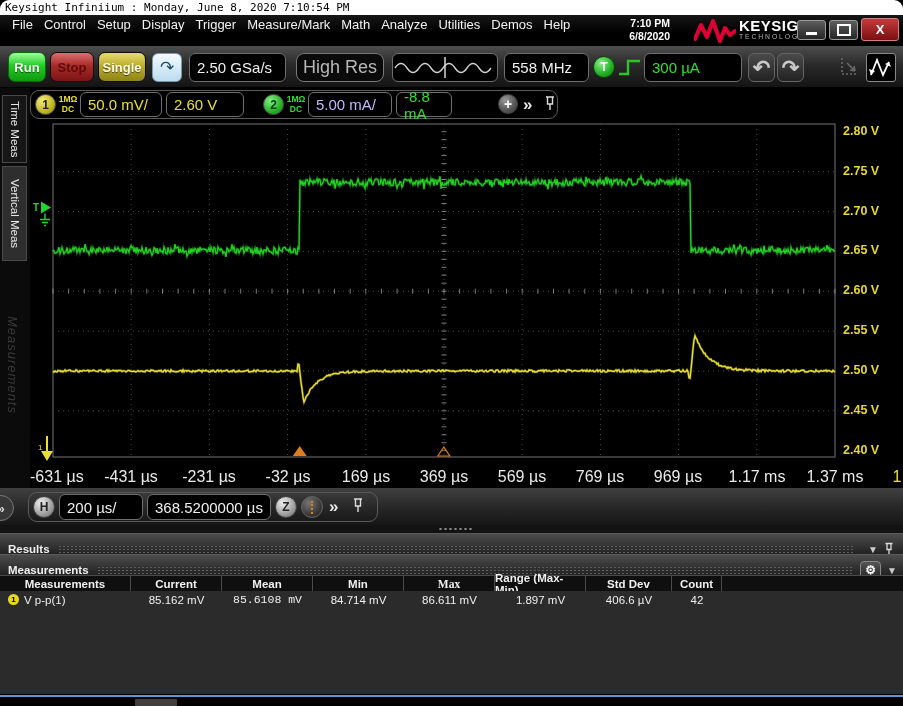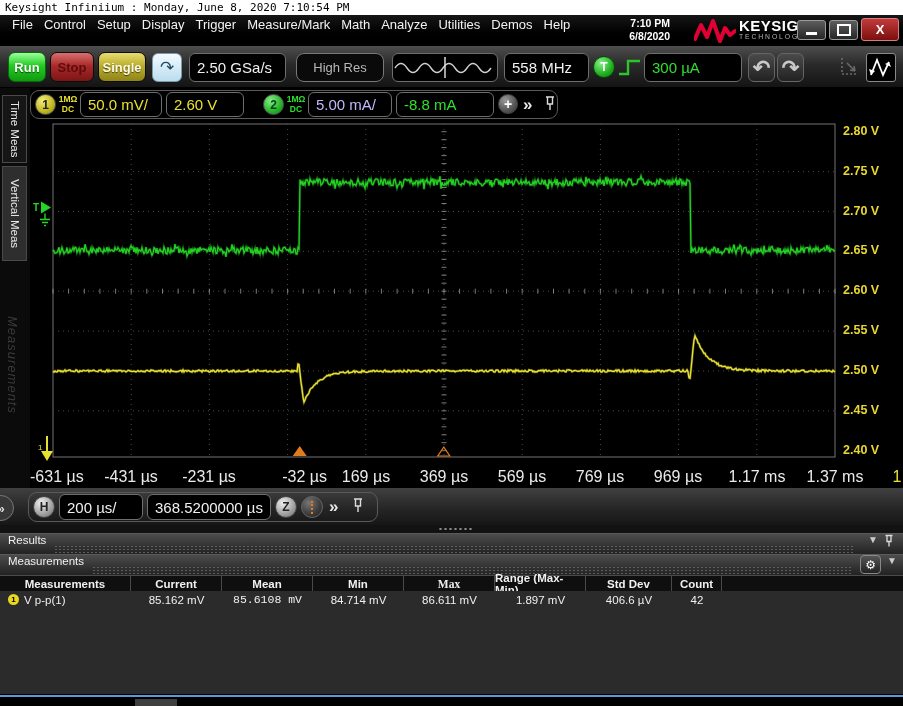--- a/index.html
+++ b/index.html
@@ -1,17 +1,17 @@
 <!DOCTYPE html>
 <html><head>
 <meta charset="utf-8">
 <style>
   html,body{margin:0;padding:0;background:#000;}
   #app{position:relative;width:903px;height:706px;overflow:hidden;background:#000;
-       font-family:"Liberation Sans",sans-serif;-webkit-font-smoothing:antialiased;}
+       font-family:"Liberation Sans",sans-serif;border-radius:9px;-webkit-font-smoothing:antialiased;}
   .abs{position:absolute;box-sizing:border-box;}
   
   .titlebar{left:0;top:0;width:903px;height:15px;background:#ffffff;color:#000;
             font-family:"DejaVu Sans Mono",monospace;font-size:11px;line-height:15px;padding-left:5px;}
   
   .menubar{left:0;top:15px;width:903px;height:31px;background:linear-gradient(#161616,#000 60%);}
   .menuitems{left:12px;top:15px;height:19px;display:flex;align-items:center;gap:11px;color:#f2f2f2;font-size:13px;}
   .menuitems span{cursor:default;}
   .clock{left:592px;top:17px;width:78px;text-align:right;color:#fff;font-size:10.5px;font-weight:bold;line-height:1.25;}
   .brandtxt{left:739px;top:18px;color:#fff;}
@@ -28,21 +28,21 @@
   .toolbar{left:0;top:46px;width:903px;height:42px;background:linear-gradient(#4e4e4e,#2a2a2a 45%,#141414);border-bottom:1px solid #000;}
   .tbtn{border-radius:7px;border:1px solid #0c0c0c;color:#fff;font-size:13px;font-weight:bold;
         display:flex;align-items:center;justify-content:center;text-shadow:0 1px 1px rgba(0,0,0,.6);}
   .run{background:linear-gradient(#9dff9d,#22cc22 45%,#0f9a0f);border-color:#0a6a0a;}
   .stop{background:linear-gradient(#d97070,#aa2a2a 45%,#7c1515);color:#5c0c0c;text-shadow:none;}
   .single{background:linear-gradient(#e8dc72,#bcae2c 45%,#8f8418);color:#fffbe2;}
   .touch{background:linear-gradient(#f2fbff,#bcdcee);border:1px solid #7a9ab0;border-radius:6px;
          color:#1c4a66;font-size:17px;display:flex;align-items:center;justify-content:center;}
   .disp{background:#000;border:1px solid #6e6e6e;border-radius:6px;color:#f0f0f0;font-size:15px;
         display:flex;align-items:center;padding:0 7px;}
-  .dispbtn{background:#0a0a0a;border:1px solid #787878;border-radius:8px;color:#b8b8b8;font-size:13px;
+  .dispbtn{background:#0a0a0a;border:1px solid #787878;border-radius:8px;color:#b8b8b8;font-size:18px;
         display:flex;align-items:center;justify-content:center;}
   .circ{border-radius:50%;display:flex;align-items:center;justify-content:center;font-weight:bold;}
   .greencirc{background:radial-gradient(circle at 35% 30%,#8cf08c,#1fae1f 60%,#0c7a0c);color:#fff;border:1px solid #0a4a0a;}
   .graycirc{background:radial-gradient(circle at 35% 30%,#f0f0f0,#9e9e9e 60%,#686868);color:#222;border:1px solid #444;}
   .undoredo{color:#c8c8c8;font-size:21px;font-weight:bold;background:linear-gradient(#4a4a4a,#222);
             border:1px solid #666;border-radius:6px;display:flex;align-items:center;justify-content:center;}
   
   .chanbar{left:0;top:88px;width:903px;height:32px;background:#000;}
   .groupbox{border:1px solid #5a5a5a;border-radius:9px;background:transparent;}
   .imp{font-size:8.5px;font-weight:bold;line-height:1.15;text-align:center;}
@@ -57,22 +57,22 @@
   .watermark{writing-mode:vertical-rl;color:#3b3b3b;font-size:13px;font-style:italic;letter-spacing:1px;}
   
   .ylab{color:#e8d830;font-size:12.5px;font-weight:bold;width:56px;left:843px;}
   .xlab{color:#eaeaea;font-size:16px;width:78px;text-align:center;top:468px;}
   
   .hbar{left:0;top:488px;width:903px;height:37px;background:linear-gradient(#404040,#242424 60%,#161616);}
   .splitter{left:0;top:525px;width:903px;height:8px;background:#121212;}
   .dotshandle{left:438px;top:527px;width:34px;height:4px;
       background-image:radial-gradient(circle,#8a8a8a 1px,transparent 1.3px);background-size:5px 4px;}
   
-  .phdr{width:903px;height:32px;display:flex;align-items:flex-start;color:#f0f0f0;font-size:11.5px;
-        background:linear-gradient(#4c4c4c,#262626 60%,#1a1a1a);border-top:1px solid #5a5a5a;border-bottom:1px solid #000;}
+  .phdr{width:903px;height:32px;display:flex;align-items:center;color:#f0f0f0;font-size:11.5px;
+        background:linear-gradient(#4c4c4c,#262626 60%,#1a1a1a);border-top:1px solid #5a5a5a;border-bottom:1px solid #000;font-weight:bold;}
   .dots{height:9px;flex:1;margin:0 8px;align-self:center;
         background-image:radial-gradient(circle,#5e5e5e 0.8px,transparent 1px);background-size:4px 3px;}
   .hdrarrow{color:#ccc;font-size:10px;margin:0 6px;}
   .gear{width:19px;height:17px;border:1px solid #888;border-radius:4px;background:linear-gradient(#555,#222);
         color:#fff;font-size:12px;display:flex;align-items:center;justify-content:center;}
   
   .thead{left:0;top:575px;width:903px;height:16px;background:#0f0f0f;border-top:1px solid #4a4a4a;display:flex;}
   .thead div{border-right:1px solid #4a4a4a;color:#f0f0f0;font-size:11.5px;font-weight:bold;
              display:flex;align-items:center;justify-content:center;box-sizing:border-box;}
   .trow{left:0;top:591px;width:903px;height:17px;background:#2b2b2b;display:flex;}
@@ -177,21 +177,21 @@
     <div>DC</div>
   </div>
   <div class="abs disp ch1c" style="left:80px;top:92px;width:82px;height:25px;color:#e8e030;">50.0 mV/</div>
   <div class="abs disp" style="left:166px;top:92px;width:78px;height:25px;color:#e8e030;">2.60 V</div>
   <div class="abs circ chcirc2" style="left:263px;top:94px;width:21px;height:21px;font-size:12px;">2</div>
   <div class="abs imp ch2c" style="left:286px;top:95px;width:20px;">
     <div>1MΩ</div>
     <div>DC</div>
   </div>
   <div class="abs disp" style="left:308px;top:92px;width:84px;height:25px;color:#c4b5fd;">5.00 mA/</div>
-  <div class="abs disp" style="left:396px;top:92px;width:98px;height:25px;color:#2ee02e;">-8.8 mA</div>
+  <div class="abs disp" style="left:396px;top:92px;width:56px;height:25px;color:#2ee02e;">-8.8 mA</div>
   <div class="abs circ graycirc" style="left:498px;top:94px;width:20px;height:20px;font-size:14px;color:#fff;background:radial-gradient(circle at 35% 30%,#9a9a9a,#555 60%,#333);">+</div>
   <div class="abs chev" style="left:523px;top:95px;">»</div>
   <div class="abs pin" style="left:544px;top:95px;">
     <svg width="12" height="17">
       <path d="M2,2 h8 M3.5,2 v7 h5 v-7 M6,9 v6" fill="none" stroke="#ddd" stroke-width="1.4"></path>
     </svg>
   </div>
 
   <div class="abs" style="left:0;top:88px;width:30px;height:400px;background:#0b0b0b;"></div>
   <div class="abs vtab" style="left:2px;top:95px;width:25px;height:68px;background:#161616;">Time Meas</div>
@@ -332,21 +332,21 @@
   <div class="abs ylab" style="top:243px;">2.65 V</div>
   <div class="abs ylab" style="top:283px;">2.60 V</div>
   <div class="abs ylab" style="top:323px;">2.55 V</div>
   <div class="abs ylab" style="top:363px;">2.50 V</div>
   <div class="abs ylab" style="top:403px;">2.45 V</div>
   <div class="abs ylab" style="top:443px;">2.40 V</div>
 
   <div class="abs xlab" style="left:30px;width:64px;text-align:left;">-631 µs</div>
   <div class="abs xlab" style="left:92px;">-431 µs</div>
   <div class="abs xlab" style="left:170px;">-231 µs</div>
-  <div class="abs xlab" style="left:249px;text-align:right;">-32 µs</div>
+  <div class="abs xlab" style="left:249px;">-32 µs</div>
   <div class="abs xlab" style="left:327px;">169 µs</div>
   <div class="abs xlab" style="left:405px;">369 µs</div>
   <div class="abs xlab" style="left:483px;">569 µs</div>
   <div class="abs xlab" style="left:561px;">769 µs</div>
   <div class="abs xlab" style="left:639px;">969 µs</div>
   <div class="abs xlab" style="left:718px;">1.17 ms</div>
   <div class="abs xlab" style="left:796px;">1.37 ms</div>
   <div class="abs xlab" style="left:892px;width:10px;color:#e8e030;">1</div>
 
   <div class="abs hbar"></div>

